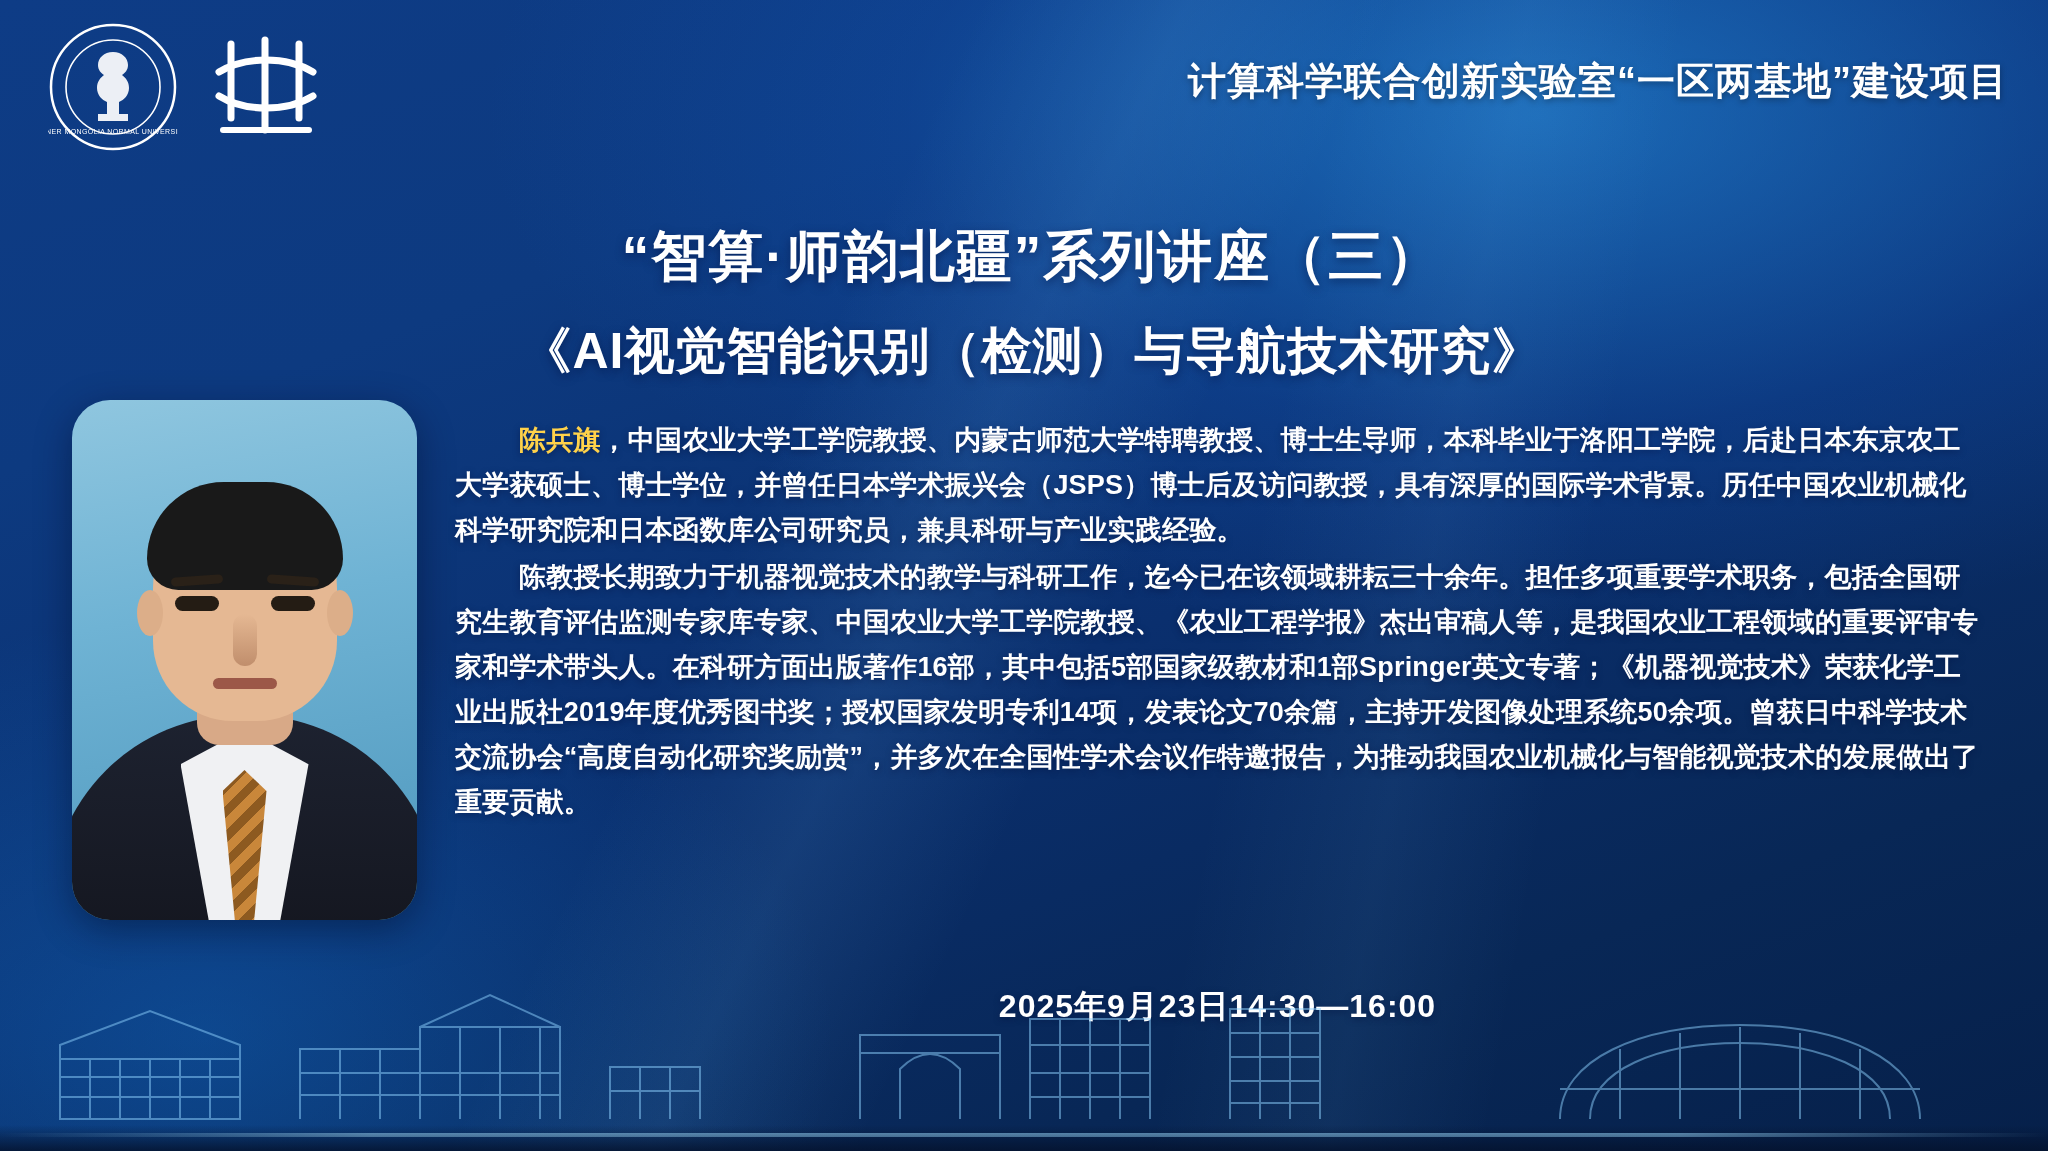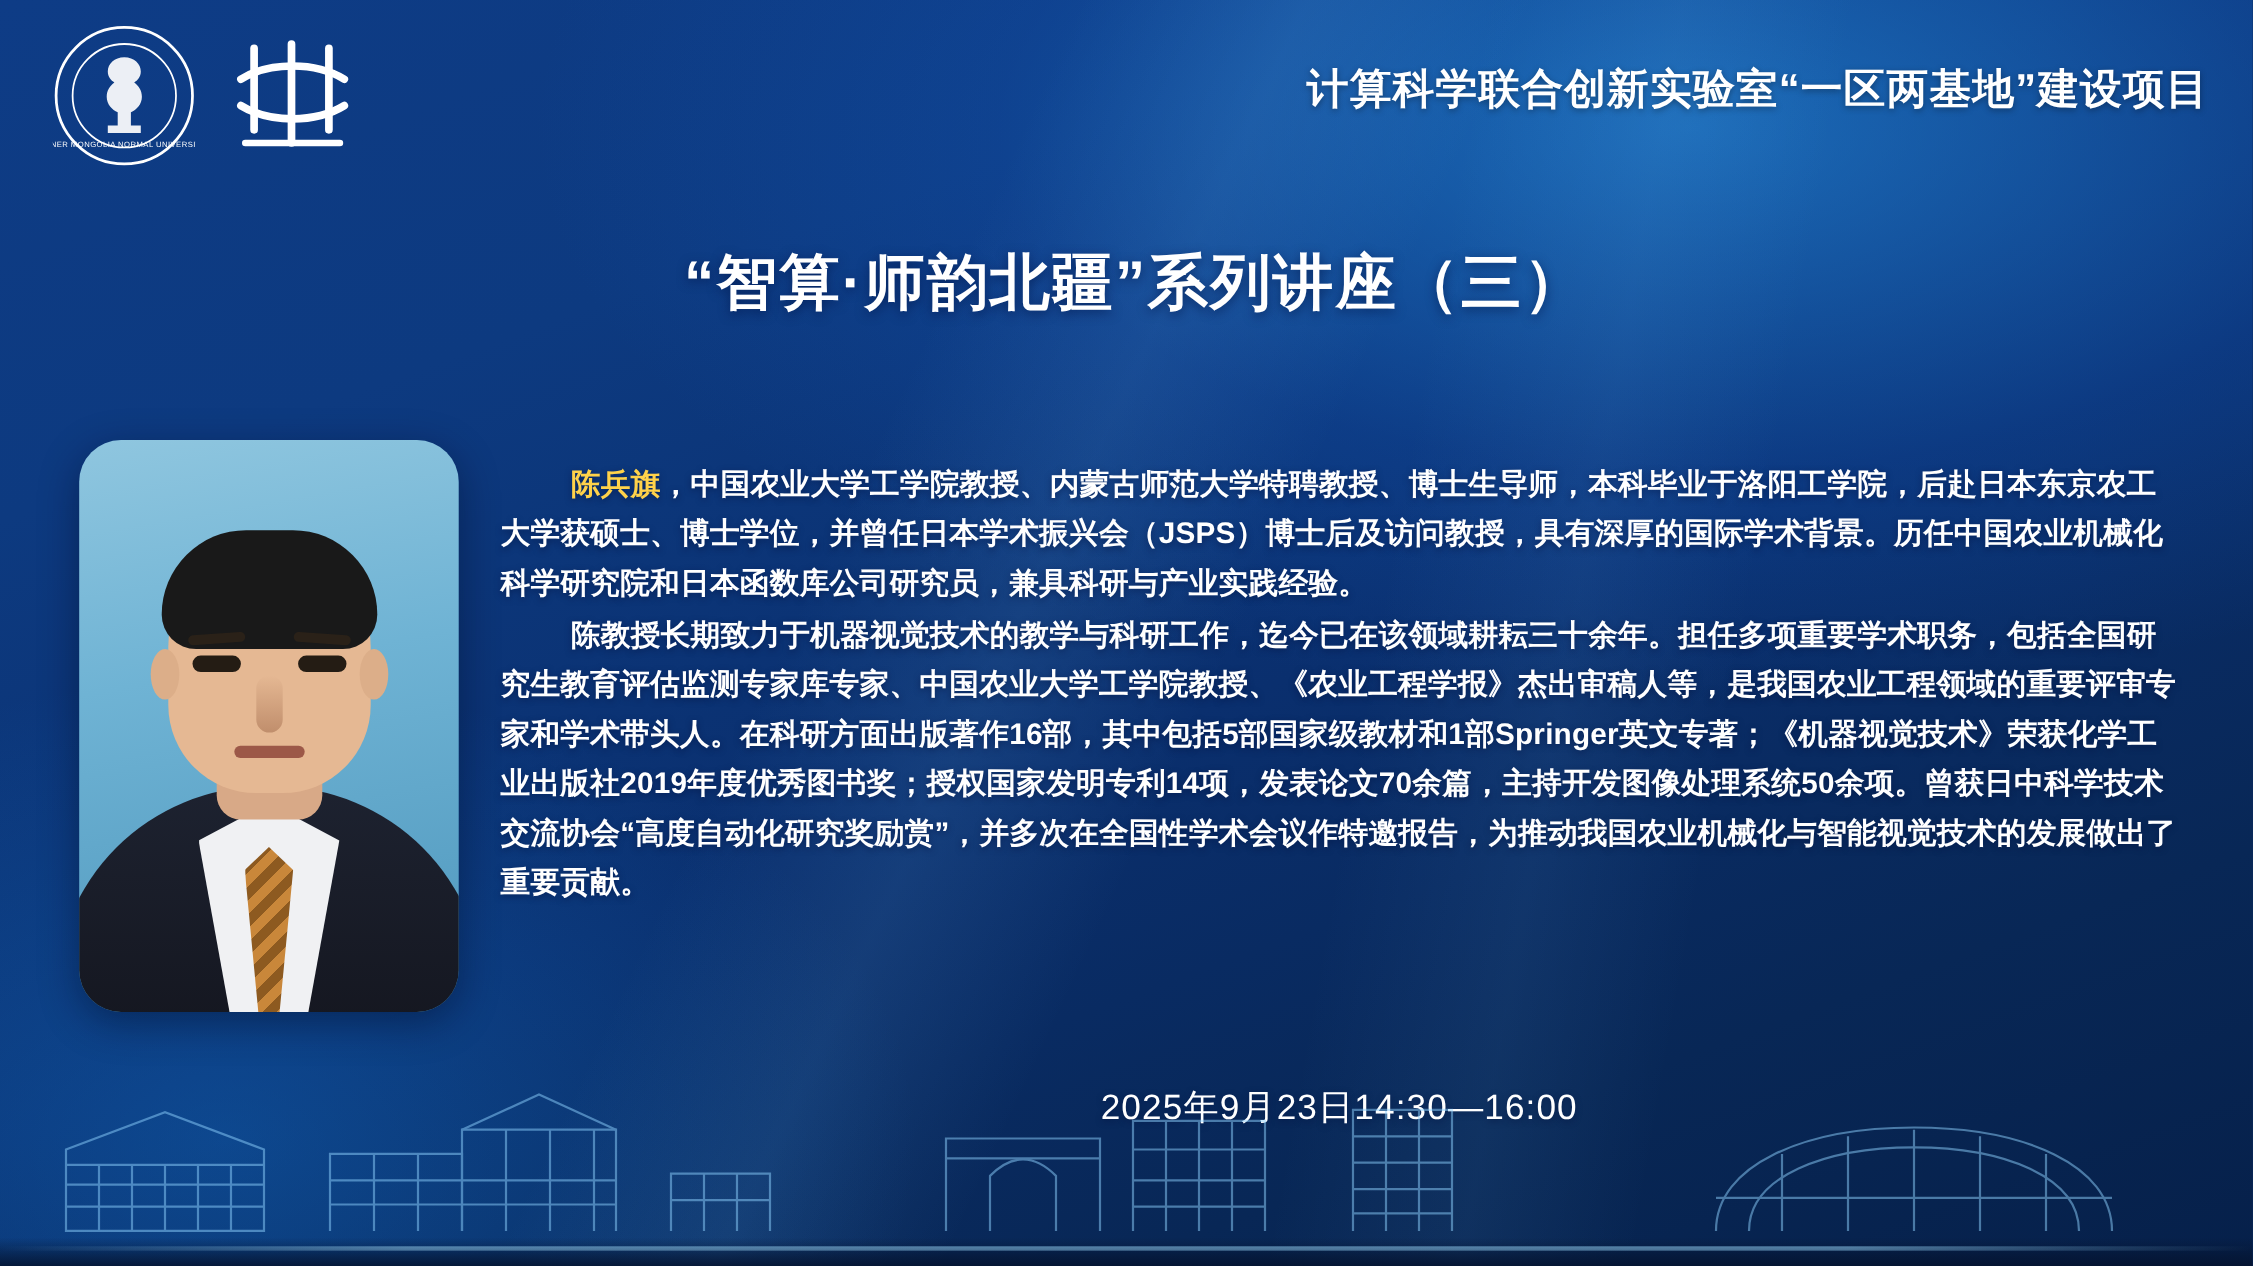--- a/index.html
+++ b/index.html
@@ -236,21 +236,21 @@
     font-weight: bold;
   }
 
   .datetime {
     position: absolute;
     left: 455px;
     top: 985px;
     width: 1525px;
     text-align: center;
     font-size: 32px;
-    font-weight: normal;
+    font-weight: bold;
     color: #ffffff;
     letter-spacing: 1px;
     text-shadow: 0 2px 6px rgba(0,15,60,0.5);
   }
 
   
   .skyline {
     position: absolute;
     left: 0; right: 0;
     bottom: 22px;
@@ -303,20 +303,21 @@
     </div>
 
     <div class="header-title">计算科学联合创新实验室“一区两基地”建设项目</div>
   </div>
 
   <div class="title-block">
     <div class="main-title">
       <span class="underline"></span>
       <span>“智算·师韵北疆”系列讲座（三）</span>
     </div>
+    <div class="sub-title">《AI视觉智能识别（检测）与导航技术研究》</div>
   </div>
 
   <div class="portrait">
     <div class="figure">
       <div class="p-shoulders"></div>
       <div class="p-shirt"></div>
       <div class="p-tie"></div>
       <div class="p-neck"></div>
       <div class="p-head"></div>
       <div class="p-hair"></div>

